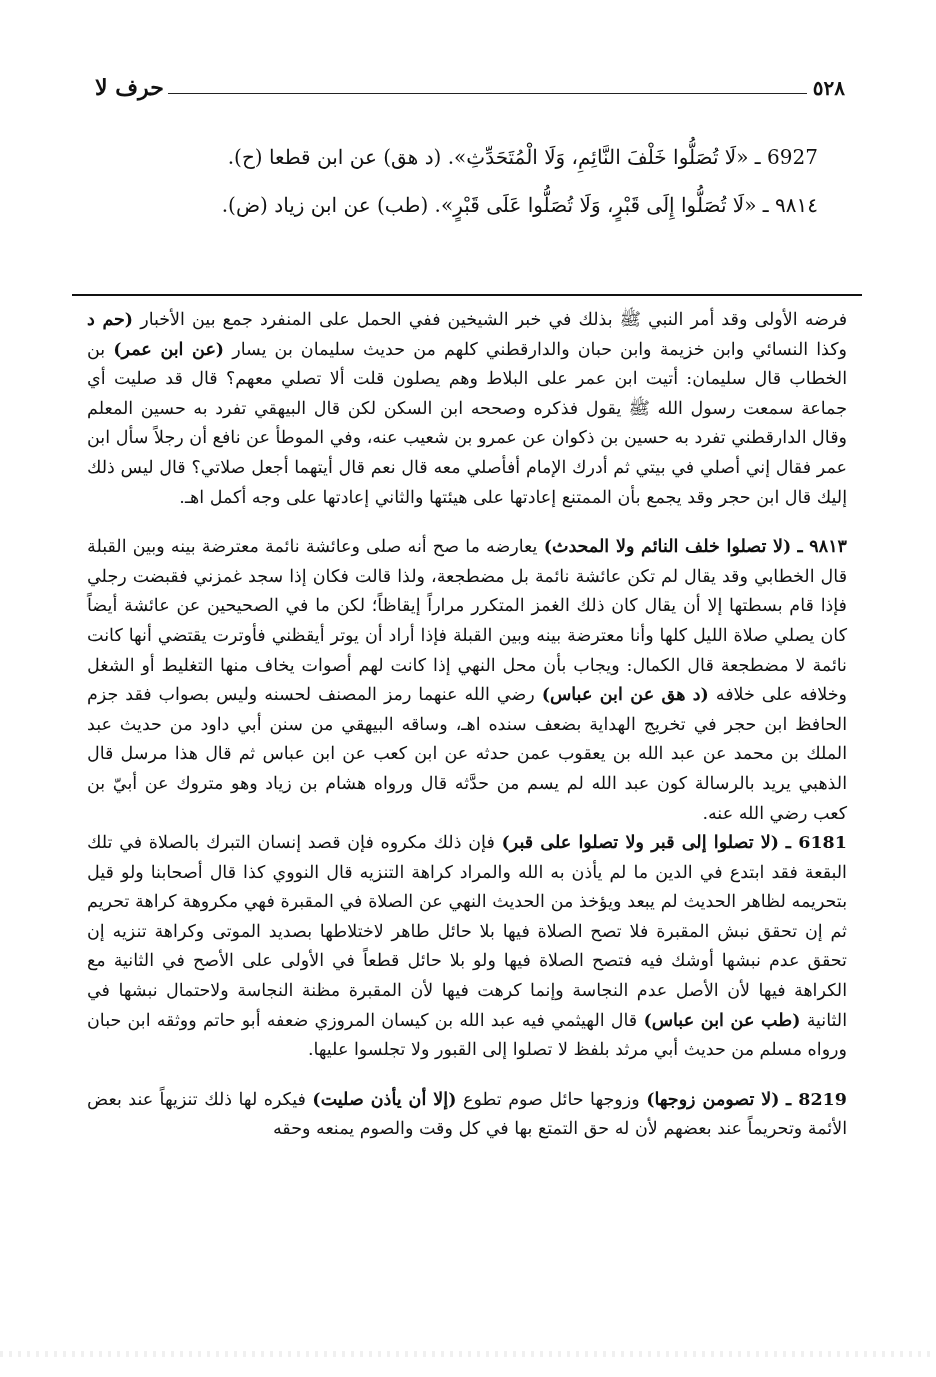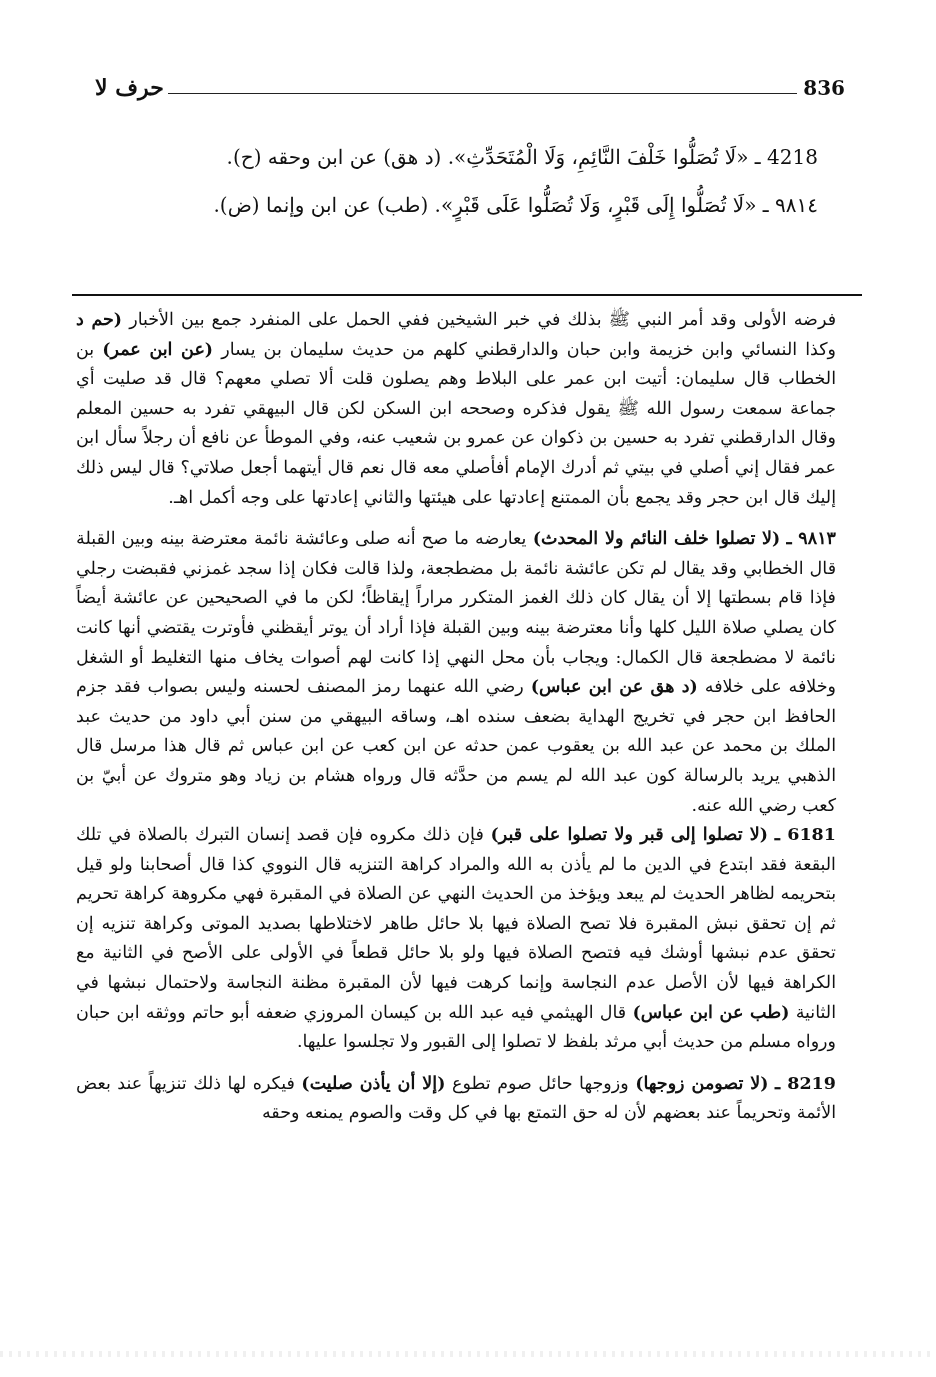--- a/index.html
+++ b/index.html
@@ -7,49 +7,49 @@
          font-family: "DejaVu Serif", "Liberation Serif", serif; color: #111; }
   .page { position: absolute; left: 0; top: 0; width: 936px; height: 1377px; direction: rtl; }
   .header { position: absolute; top: 70px; left: 95px; width: 750px; height: 30px;
             display: flex; align-items: flex-end; direction: ltr; }
   .hdr-title { font-weight: bold; font-size: 22px; padding-right: 4px; white-space: nowrap; }
   .hdr-rule { flex: 1; border-bottom: 1.5px solid #222; margin-bottom: 6px; }
   .hdr-num { font-weight: bold; font-size: 20px; padding-left: 6px; white-space: nowrap; }
   .hadiths { position: absolute; top: 133px; right: 118px; width: 700px; }
   .hadith { font-size: 20px; line-height: 48px; white-space: nowrap; }
   .sep { position: absolute; top: 294px; left: 72px; width: 790px; height: 2px; background: #111; }
-  .commentary { position: absolute; top: 305px; left: 76px; width: 760px;
+  .commentary { position: absolute; top: 305px; left: 87px; width: 760px;
                 font-size: 17.5px; line-height: 29.6px; text-align: justify; text-align-last: right; }
   .commentary p { margin: 0; }
-  .commentary p.gap { margin-top: 12px; }
+  .commentary p.gap { margin-top: 20px; }
   .b { font-weight: bold; }
   .noise { position: absolute; bottom: 20px; left: 0; width: 936px; height: 6px;
            background: repeating-linear-gradient(90deg, #e6e6e6 0 3px, #fff 3px 9px); opacity: .6; }
 </style>
 </head>
 <body>
 
 <div class="page">
 
   <div class="header">
     <span class="hdr-title">حرف لا</span>
     <span class="hdr-rule"></span>
-    <span class="hdr-num">836</span>
+    <span class="hdr-num">٥٢٨</span>
   </div>
 
   <div class="hadiths">
     <div class="hadith">
-      <span>4218</span> ـ
+      <span>6927</span> ـ
       <span>«لَا تُصَلُّوا خَلْفَ النَّائِمِ، وَلَا الْمُتَحَدِّثِ».</span>
-      <span>(د هق) عن ابن وحقه (ح).</span>
+      <span>(د هق) عن ابن قطعا (ح).</span>
     </div>
     <div class="hadith">
       <span>٩٨١٤</span> ـ
       <span>«لَا تُصَلُّوا إِلَى قَبْرٍ، وَلَا تُصَلُّوا عَلَى قَبْرٍ».</span>
-      <span>(طب) عن ابن وإنما (ض).</span>
+      <span>(طب) عن ابن زياد (ض).</span>
     </div>
   </div>
 
   <div class="sep"></div>
 
   <div class="commentary">
     <p>
       <span>فرضه الأولى وقد أمر النبي ﷺ بذلك في خبر الشيخين ففي الحمل على المنفرد جمع بين الأخبار </span><span class="b">(حم د</span><span> وكذا النسائي وابن خزيمة وابن حبان والدارقطني كلهم من حديث سليمان بن يسار </span><span class="b">(عن ابن عمر)</span><span> بن الخطاب قال سليمان: أتيت ابن عمر على البلاط وهم يصلون قلت ألا تصلي معهم؟ قال قد صليت أي جماعة سمعت رسول الله ﷺ يقول فذكره وصححه ابن السكن لكن قال البيهقي تفرد به حسين المعلم وقال الدارقطني تفرد به حسين بن ذكوان عن عمرو بن شعيب عنه، وفي الموطأ عن نافع أن رجلاً سأل ابن عمر فقال إني أصلي في بيتي ثم أدرك الإمام أفأصلي معه قال نعم قال أيتهما أجعل صلاتي؟ قال ليس ذلك إليك قال ابن حجر وقد يجمع بأن الممتنع إعادتها على هيئتها والثاني إعادتها على وجه أكمل اهـ.</span>
     </p>
     <p class="gap">

